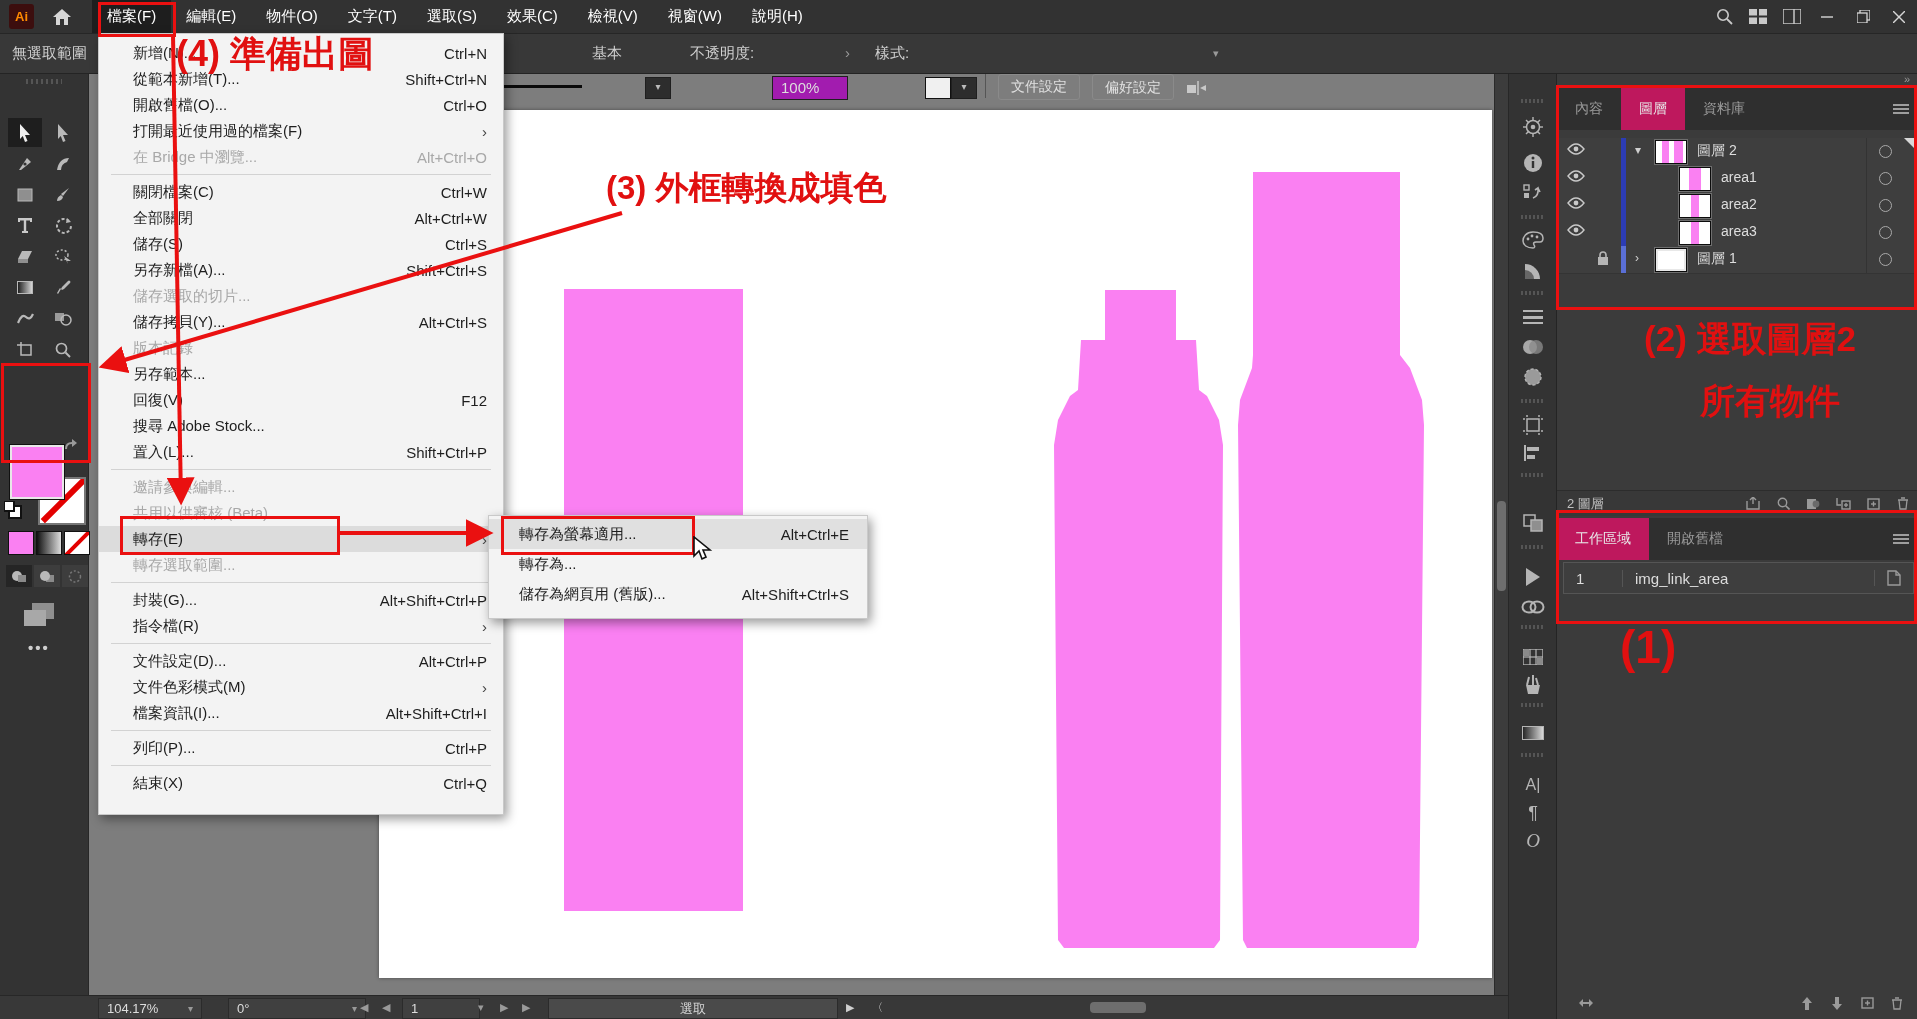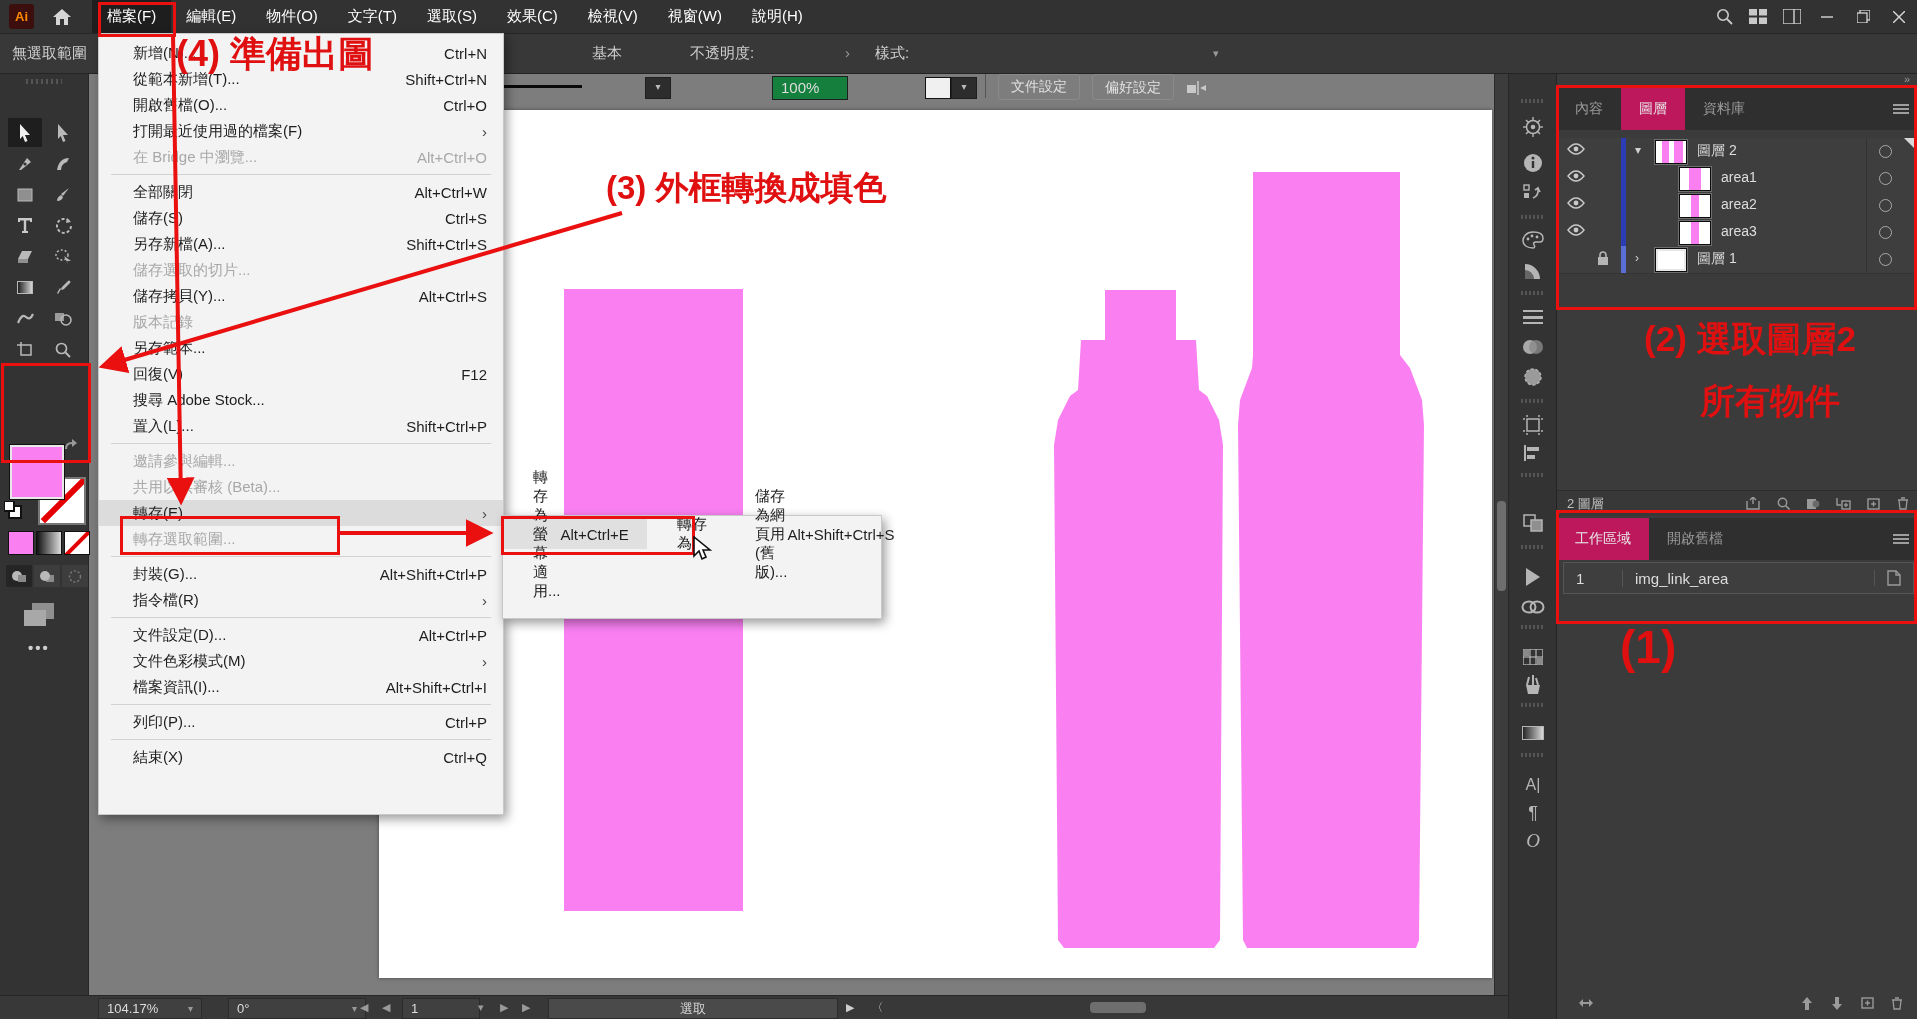--- a/index.html
+++ b/index.html
@@ -20,21 +20,21 @@
   .mb-ic{width:34px;height:100%;display:flex;align-items:center;justify-content:center;}
   .winctl{width:36px;height:100%;display:flex;align-items:center;justify-content:center;}
 
   
   .controlbar{position:absolute;left:0;top:33px;width:100%;height:40px;background:#383838;
               border-bottom:1px solid #242424;z-index:5;}
   .cb-txt{position:absolute;top:0;height:40px;line-height:40px;color:#cfcfcf;}
   .strokeline{position:absolute;left:452px;top:52px;width:130px;height:3px;background:#0a0a0a;}
   .cb-dd{position:absolute;top:44px;width:24px;height:20px;background:#2d2d2d;border:1px solid #1f1f1f;
          color:#bbb;font-size:10px;text-align:center;line-height:18px;}
-  .cb-box{position:absolute;top:43px;height:22px;background:#15803d;border:1px solid #1f1f1f;
+  .cb-box{position:absolute;top:43px;height:22px;background:#a21caf;border:1px solid #1f1f1f;
           color:#ddd;line-height:22px;padding:0 8px;}
   .cb-btn{position:absolute;top:41px;height:24px;border:1px solid #8a8a8a;border-radius:3px;
           color:#e0e0e0;line-height:24px;padding:0 12px;background:transparent;font-size:14px;}
   .cb-swatch{position:absolute;top:44px;width:24px;height:20px;background:#f0f0f0;border:1px solid #111;}
   .cb-sep{position:absolute;top:41px;width:1px;height:24px;background:#555;}
 
   
   .toolbar{position:absolute;left:0;top:73px;width:88px;height:922px;background:#333;
            border-right:1px solid #272727;z-index:4;}
   .tool{position:absolute;width:34px;height:29px;display:flex;align-items:center;justify-content:center;}
@@ -61,23 +61,23 @@
   
   .filemenu{position:absolute;left:98px;top:33px;width:404px;height:768px;background:#f3f3f3;
             border:1px solid #c9c9c9;box-shadow:3px 4px 10px rgba(0,0,0,.4);padding:6px 0;
             display:flex;flex-direction:column;z-index:20;color:#1e1e1e;}
   .mi{height:26px;flex:0 0 26px;display:flex;align-items:center;padding:0 16px 0 34px;font-size:15px;}
   .mi .sc{margin-left:auto;padding-left:20px;}
   .mi .ch{margin-left:auto;color:#444;font-size:15px;}
   .mi.dis{color:#a8a8a8;}
   .mi.hl{background:#dcdcdc;}
   .msep{height:1px;flex:0 0 1px;background:#d2d2d2;margin:4px 12px;}
-  .submenu{position:absolute;left:502px;top:515px;width:378px;height:96px;background:#f3f3f3;
+  .submenu{position:absolute;left:488px;top:515px;width:378px;height:96px;background:#f3f3f3;
            border:1px solid #c9c9c9;box-shadow:3px 4px 10px rgba(0,0,0,.4);padding:3px 0;
-           display:flex;flex-direction:row;z-index:22;color:#1e1e1e;}
+           display:flex;flex-direction:column;z-index:22;color:#1e1e1e;}
   .smi{height:30px;flex:0 0 30px;display:flex;align-items:center;padding:0 18px 0 30px;}
   .smi.hl{background:#e0e0e0;}
   .smi .sc{margin-left:auto;}
 
   
   .dock{position:absolute;left:1508px;top:73px;width:48px;height:946px;background:#333;
         border-left:1px solid #272727;border-right:1px solid #272727;}
   .dockic{position:absolute;left:12px;width:24px;height:24px;display:flex;align-items:center;
           justify-content:center;color:#b5b5b5;font-size:17px;}
   .dockdots{position:absolute;left:12px;width:24px;height:4px;
@@ -382,20 +382,24 @@
     <div class="mi">
         <span>打開最近使用過的檔案(F)</span>
         <span class="ch">›</span>
       </div>
     <div class="mi dis">
         <span>在 Bridge 中瀏覽...</span>
         <span class="sc">Alt+Ctrl+O</span>
       </div>
     <div class="msep"></div>
     <div class="mi">
+        <span>關閉檔案(C)</span>
+        <span class="sc">Ctrl+W</span>
+      </div>
+    <div class="mi">
         <span>全部關閉</span>
         <span class="sc">Alt+Ctrl+W</span>
       </div>
     <div class="mi">
         <span>儲存(S)</span>
         <span class="sc">Ctrl+S</span>
       </div>
     <div class="mi">
         <span>另存新檔(A)...</span>
         <span class="sc">Shift+Ctrl+S</span>

